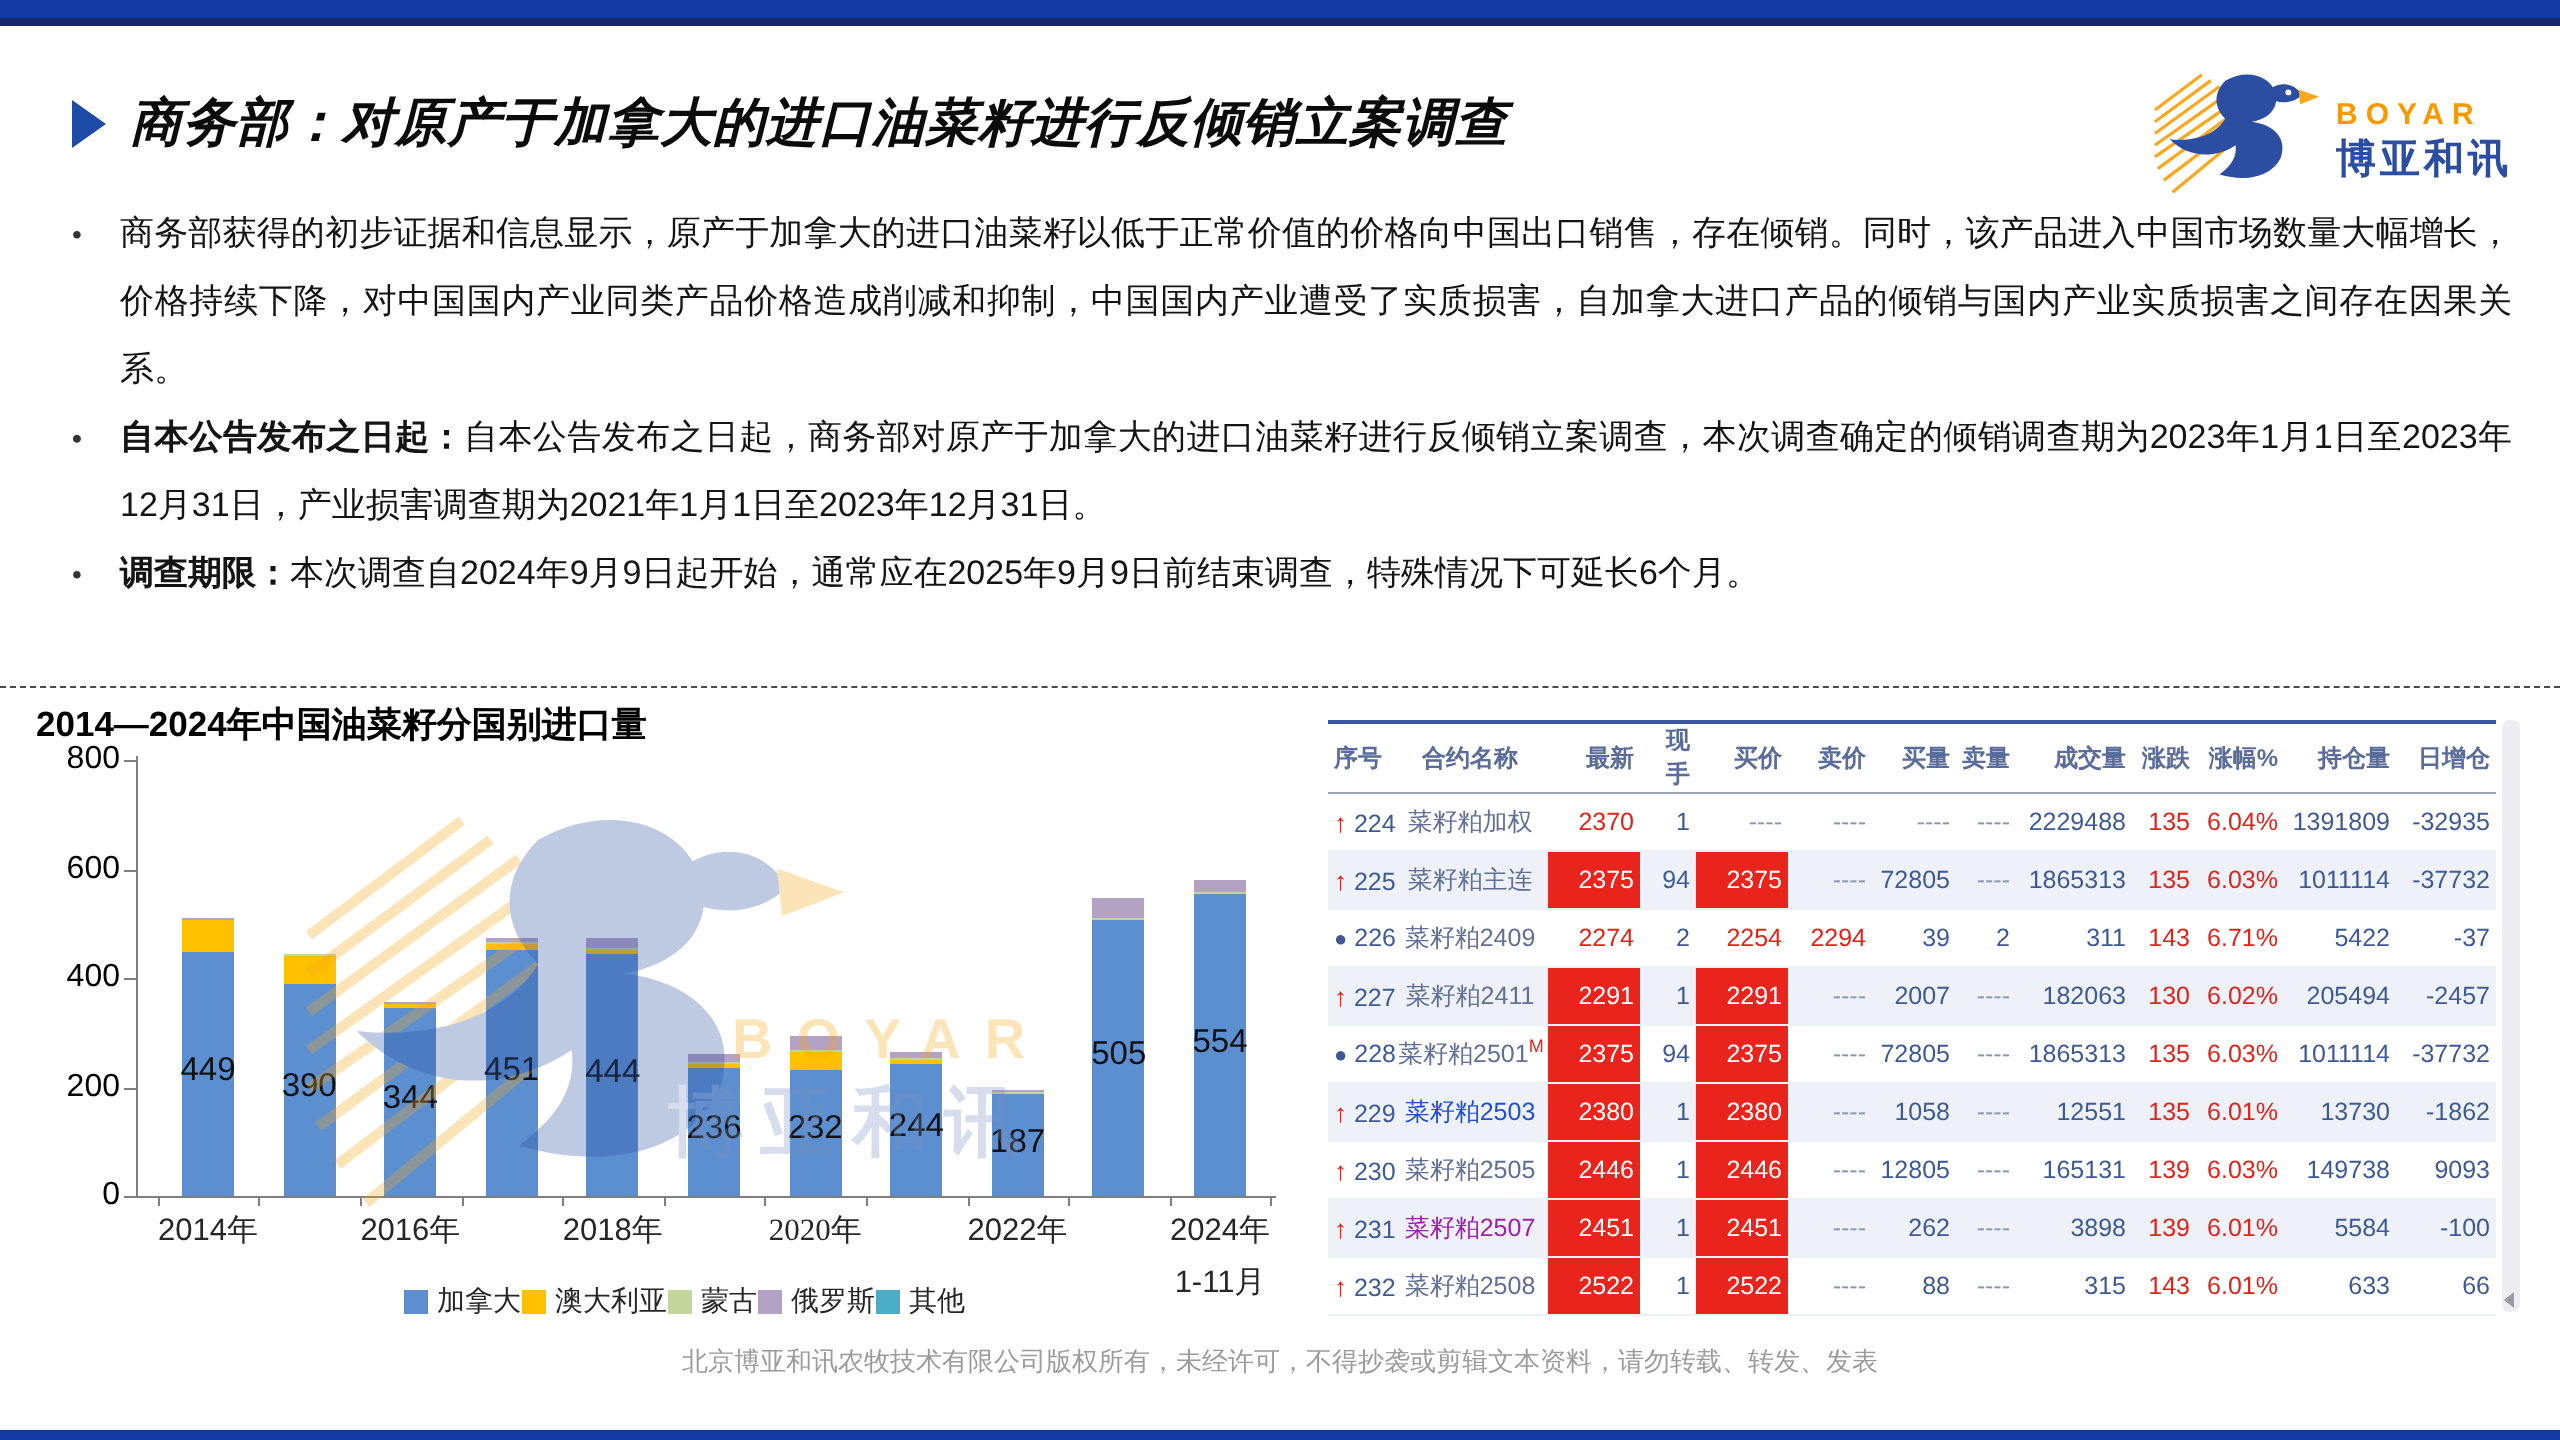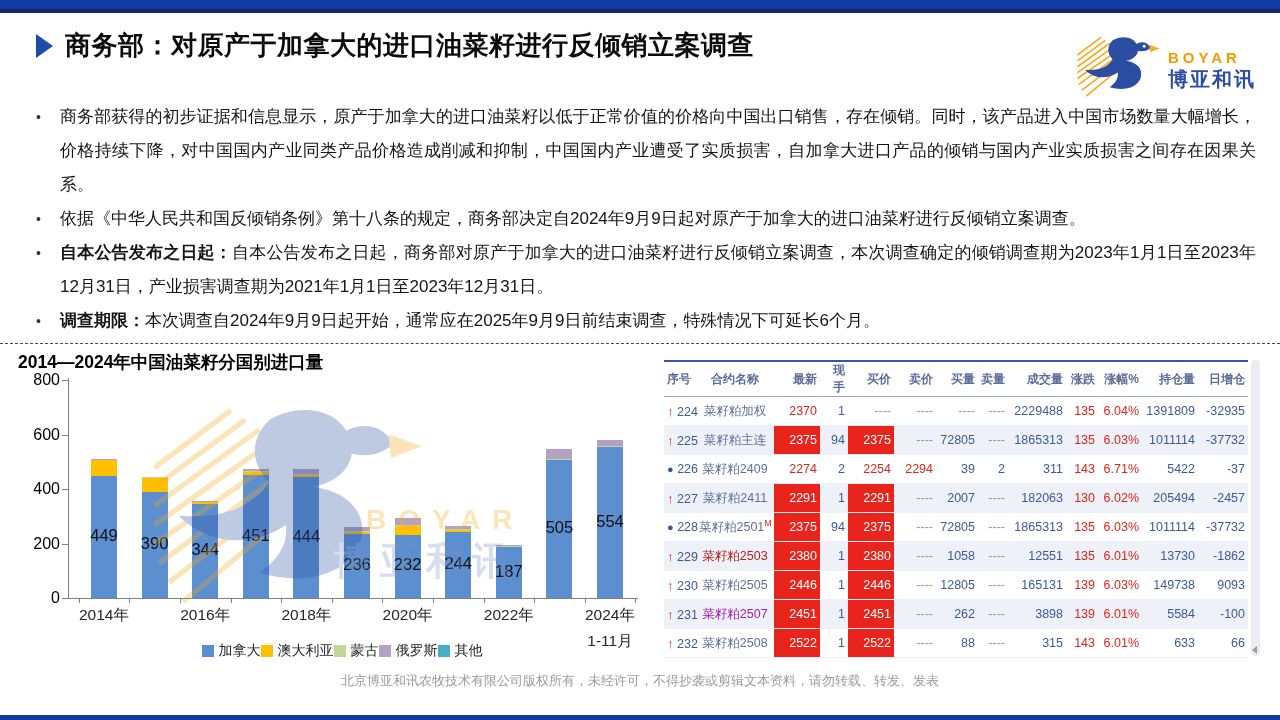--- a/index.html
+++ b/index.html
@@ -4,21 +4,21 @@
 <style>
   * { margin:0; padding:0; box-sizing:border-box; }
   html,body { width:1280px; height:720px; background:#fff; overflow:hidden;
     font-family:"Liberation Sans","DejaVu Sans",sans-serif; }
   .slide { position:absolute; inset:0; width:1280px; height:720px; background:#fff; }
 
   .topbar { position:absolute; top:0; left:0; width:100%; height:9px; background:#1239A4; }
   .topbar-shadow { position:absolute; top:9px; left:0; width:100%; height:4px; background:#17256B; }
   .bottombar { position:absolute; bottom:0; left:0; width:100%; height:5px; background:#1239A4; }
 
-  .title-row { position:absolute; top:28px; left:36px; display:flex; align-items:center; }
+  .title-row { position:absolute; top:44px; left:36px; display:flex; align-items:center;font-style:italic; }
   .title-tri { width:0; height:0; border-left:17px solid #1C4CA8; border-top:12px solid transparent;
     border-bottom:12px solid transparent; margin-right:12px; }
   .page-title { font-size:26px; font-weight:bold; color:#0b0b0b; letter-spacing:0.5px; }
 
   .logo { position:absolute; top:33px; left:1074px; display:flex; align-items:flex-end; }
   .logo svg { width:92px; height:66px; }
   .logo-text { display:flex; flex-direction:column; margin-left:2px; margin-bottom:6px; }
   .logo-en { color:#F59B00; font-weight:bold; font-size:15px; letter-spacing:4px; }
   .logo-cn { color:#2B4EA2; font-weight:bold; font-size:20px; letter-spacing:2px; }
 
@@ -115,21 +115,21 @@
       <circle cx="93" cy="18" r="2" fill="#fff"></circle>
     </svg>
     <div class="logo-text">
       <span class="logo-en">BOYAR</span>
       <span class="logo-cn">博亚和讯</span>
     </div>
   </div>
 
   <ul class="bullets">
       <li><span class="marker">•</span><span>商务部获得的初步证据和信息显示，原产于加拿大的进口油菜籽以低于正常价值的价格向中国出口销售，存在倾销。同时，该产品进入中国市场数量大幅增长，价格持续下降，对中国国内产业同类产品价格造成削减和抑制，中国国内产业遭受了实质损害，自加拿大进口产品的倾销与国内产业实质损害之间存在因果关系。</span></li>
-      <li><span class="marker">•</span><span>依据《中华人民共和国反倾销条例》第十八条的规定，商务部决定自2024年9月9日起对原产于加拿大的进口油菜籽进行反倾销立案调查。</span></li>
+      <li><span class="marker">•</span></li>
       <li><span class="marker">•</span><b>自本公告发布之日起：</b><span>自本公告发布之日起，商务部对原产于加拿大的进口油菜籽进行反倾销立案调查，本次调查确定的倾销调查期为2023年1月1日至2023年12月31日，产业损害调查期为2021年1月1日至2023年12月31日。</span></li>
       <li><span class="marker">•</span><b>调查期限：</b><span>本次调查自2024年9月9日起开始，通常应在2025年9月9日前结束调查，特殊情况下可延长6个月。</span></li>
     </ul>
 
   <div class="divider"></div>
 
   <div class="chart-box">
     <div class="chart-title">2014—2024年中国油菜籽分国别进口量</div>
     <div class="plot">
         <div class="ylab" style="top: 240px;">0</div>
@@ -203,21 +203,21 @@
         <div class="seg" style="left: 528.4px; top: 110.752px; height: 1.635px; background: rgb(194, 214, 155);"></div>
         <div class="seg" style="left: 528.4px; top: 101.487px; height: 9.265px; background: rgb(179, 162, 196);"></div>
         <div class="blab" style="left: 515.4px; top: 170.194px;">505</div>
         <div class="seg" style="left: 579px; top: 99.035px; height: 150.965px; background: rgb(91, 143, 208);"></div>
         <div class="seg" style="left: 579px; top: 97.945px; height: 1.09px; background: rgb(194, 214, 155);"></div>
         <div class="seg" style="left: 579px; top: 91.95px; height: 5.995px; background: rgb(179, 162, 196);"></div>
         <div class="blab" style="left: 566px; top: 163.517px;">554</div>
         <div class="xlab" style="left: 41px;">2014年</div>
         <div class="xlab" style="left: 142.2px;">2016年</div>
         <div class="xlab" style="left: 243.4px;">2018年</div>
-        <div class="xlab" style="left: 344.6px;">2020年</div>
+        <div class="xlab" style="left: 344.6px; font-family: Liberation Serif, serif;">2020年</div>
         <div class="xlab" style="left: 445.8px;">2022年</div>
         <div class="xlab" style="left: 547px;">2024年</div>
         <div class="xsub" style="left: 547px;">1-11月</div>
       </div>
     <div class="watermark">
       <svg viewBox="0 0 120 90">
         <g stroke="#F8A81C" stroke-width="2.2" fill="none">
           <line x1="2" y1="30" x2="34" y2="6"></line>
             <line x1="2" y1="38" x2="40" y2="10"></line>
           <line x1="2" y1="46" x2="46" y2="14"></line>
@@ -363,21 +363,21 @@
             <td><span class="num">72805</span></td>
             <td><span class="dsh">----</span></td>
             <td><span class="num">1865313</span></td>
             <td><span class="rtx">135</span></td>
             <td><span class="rtx">6.03%</span></td>
             <td><span class="num">1011114</span></td>
             <td><span class="num">-37732</span></td>
           </tr>
           <tr class="alt">
             <td><span class="ic-up">↑</span><span class="num"> 229</span></td>
-            <td><span style="color: #b91c1c;">菜籽粕2503</span></td>
+            <td><span style="color: #1d4ed8;">菜籽粕2503</span></td>
             <td class="rbg"><span>2380</span></td>
             <td><span class="num">1</span></td>
             <td class="rbg"><span>2380</span></td>
             <td><span class="dsh">----</span></td>
             <td><span class="num">1058</span></td>
             <td><span class="dsh">----</span></td>
             <td><span class="num">12551</span></td>
             <td><span class="rtx">135</span></td>
             <td><span class="rtx">6.01%</span></td>
             <td><span class="num">13730</span></td>

